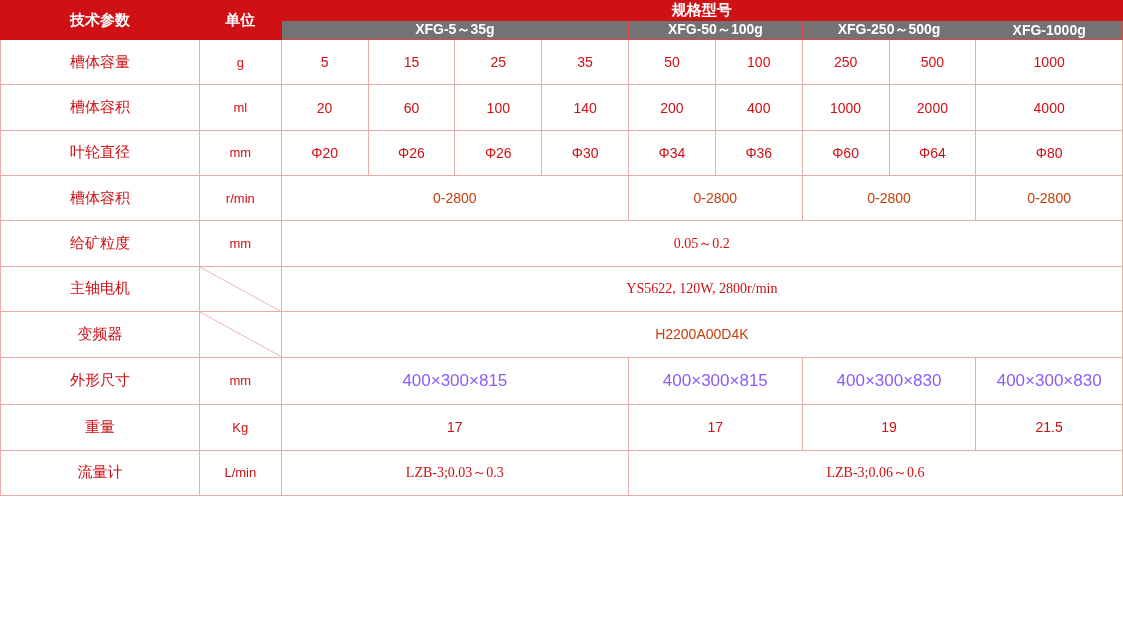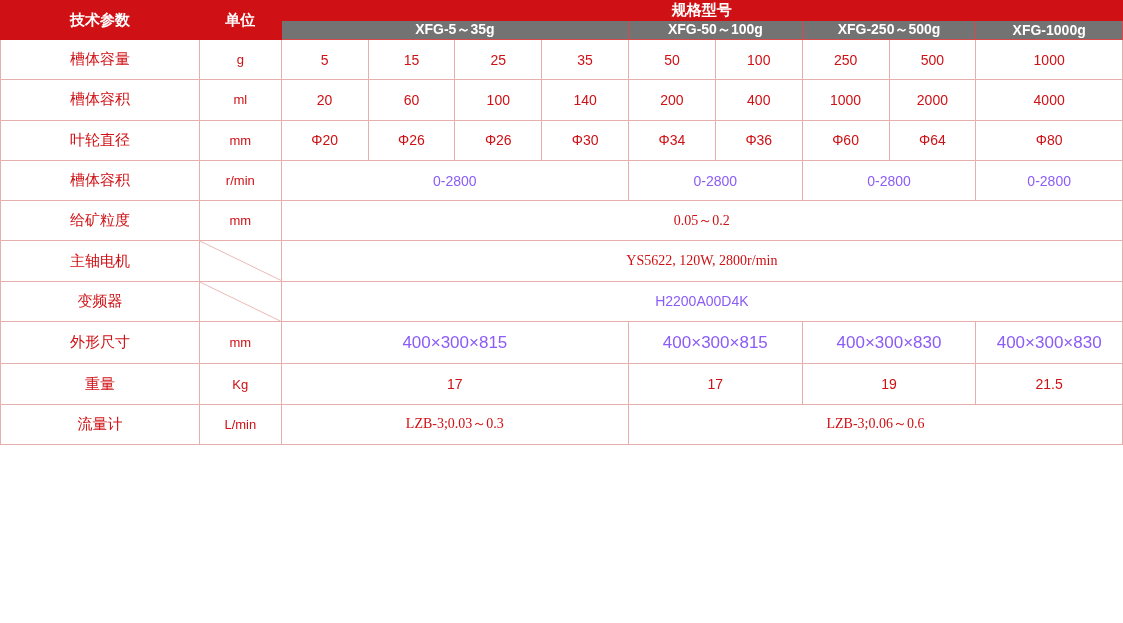--- a/index.html
+++ b/index.html
@@ -9,21 +9,21 @@
   }
   body {
     font-family: "Liberation Sans", sans-serif;
     width: 1123px;
     height: 623px;
     overflow: hidden;
   }
   table.spec {
     border-collapse: collapse;
     width: 1123px;
-    height: 445px;
+    height: 496px;
     table-layout: fixed;
     border-radius: 6px;
   }
   table.spec td, table.spec th {
     border: 1px solid #e8aeae;
     text-align: center;
     vertical-align: middle;
     padding: 0;
   }
   
@@ -50,21 +50,21 @@
   }
   .unit {
     color: #cf1014;
     font-size: 13px;
   }
   .val {
     color: #cf1014;
     font-size: 14px;
   }
   .val-blue {
-    color: #8b5cf6;
+    color: #c2410c;
     font-size: 14px;
   }
   .val-sm {
     color: #8b5cf6;
     font-size: 17px;
   }
   .val-serif {
     color: #cf1014;
     font-size: 14px;
     font-family: "Liberation Serif", serif;

